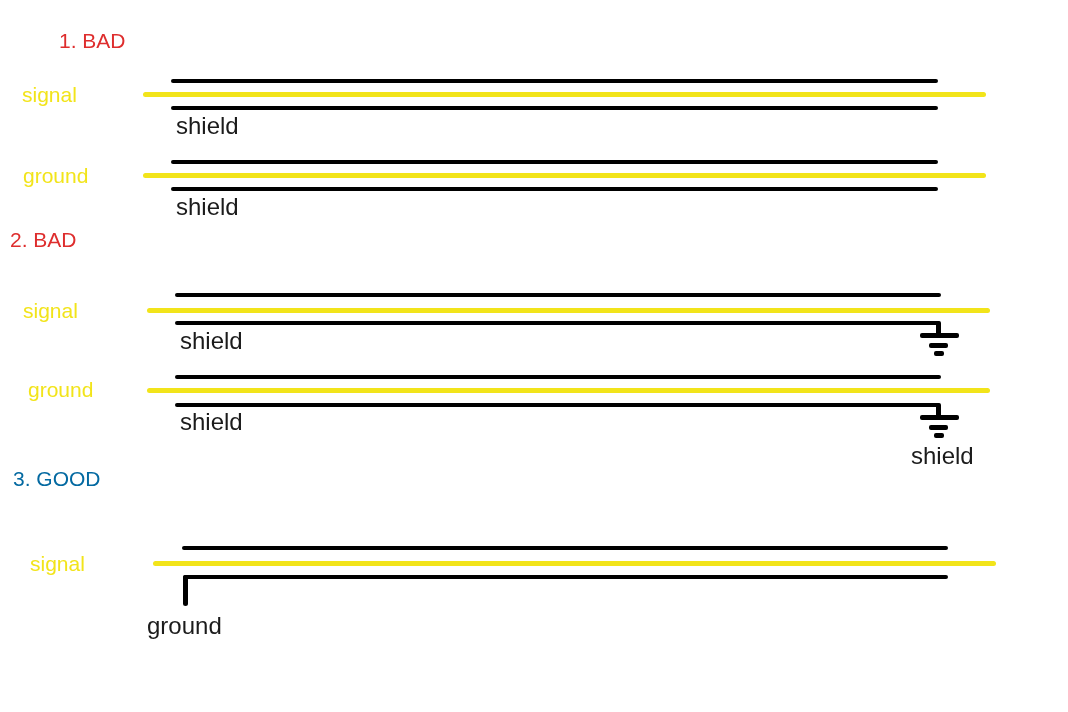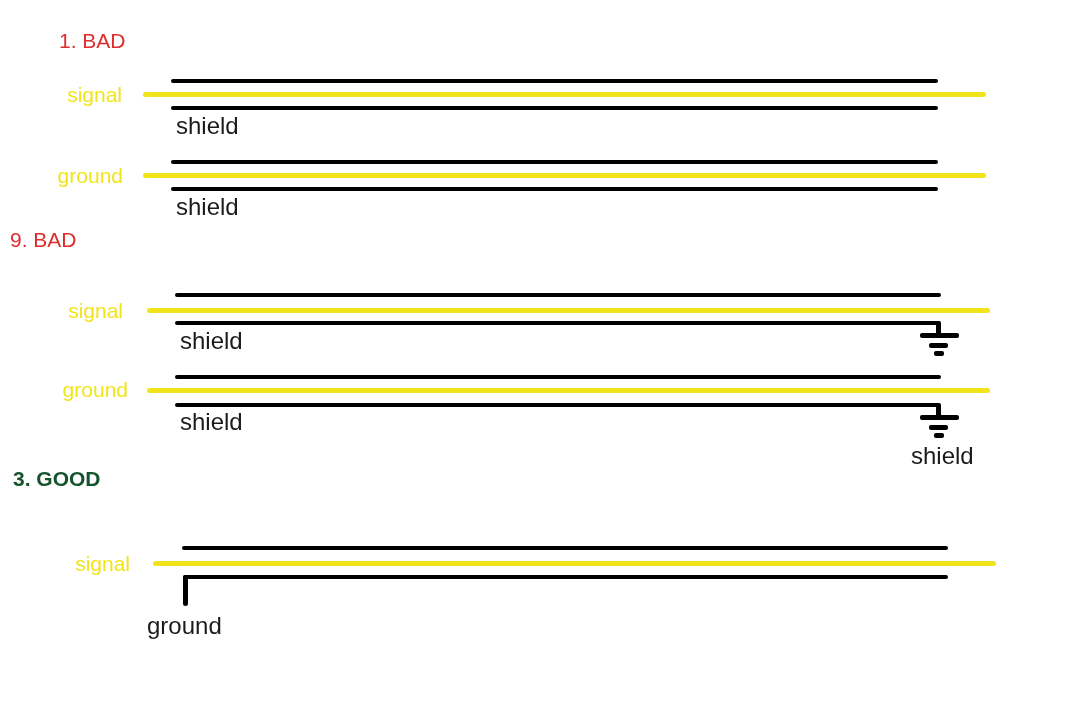--- a/index.html
+++ b/index.html
@@ -15,25 +15,24 @@
     background: #ffffff;
     overflow: hidden;
   }
   .heading {
     position: absolute;
     font-size: 21px;
     line-height: 24px;
     white-space: nowrap;
   }
   .heading.bad  { color: #de2d2d; }
-  .heading.good { color: #14532d; font-weight: bold; }
+  .heading.good { color: #0369a1; }
   .wire-label {
     position: absolute;
     width: 100px;
-    text-align: right;
     font-size: 21px;
     line-height: 24px;
     color: #f2e41a;
     white-space: nowrap;
   }
   .black-label {
     position: absolute;
     font-size: 24px;
     line-height: 24px;
     color: #1b1b1b;
@@ -80,21 +79,21 @@
     <div>
       <div class="wire-label" style="left:23px; top:164px;">ground</div>
       <div class="wire black" style="left:171px; top:160px; width:767px;"></div>
       <div class="wire yellow" style="left:143px; top:173px; width:843px;"></div>
       <div class="wire black" style="left:171px; top:187px; width:767px;"></div>
       <div class="black-label" style="left:176px; top:195px;">shield</div>
     </div>
   </div>
 
   <div>
-    <div class="heading bad" style="left:10px; top:228px;">9. BAD</div>
+    <div class="heading bad" style="left:10px; top:228px;">2. BAD</div>
 
     <div>
       <div class="wire-label" style="left:23px; top:299px;">signal</div>
       <div class="wire black" style="left:175px; top:293px; width:766px;"></div>
       <div class="wire yellow" style="left:147px; top:308px; width:843px;"></div>
       <div class="wire black" style="left:175px; top:321px; width:765px;"></div>
       <div class="black-label" style="left:180px; top:329px;">shield</div>
       <div class="earth" style="left:918px; top:320px;">
         <div class="stub"></div>
         <div class="bar1"></div>

